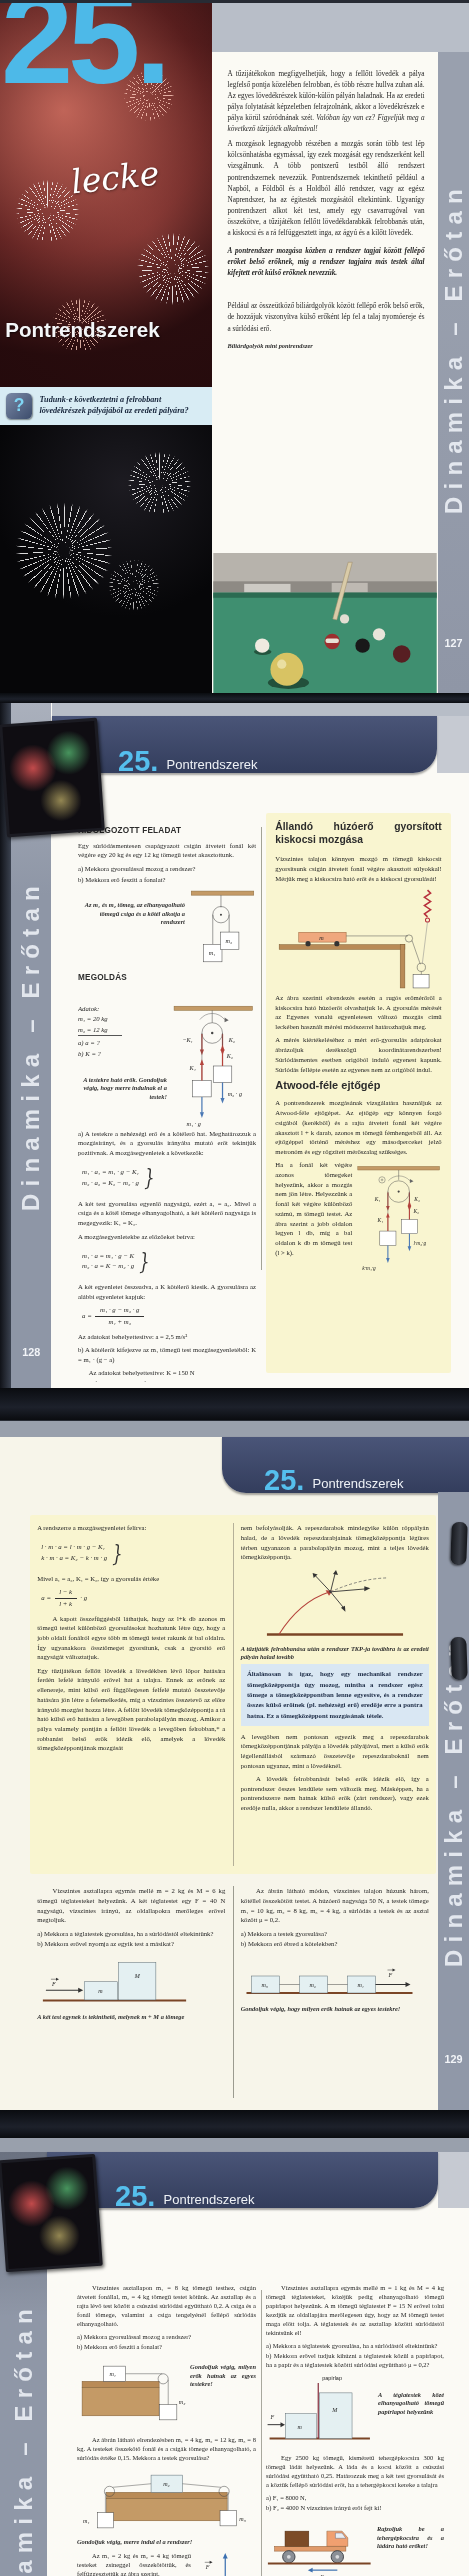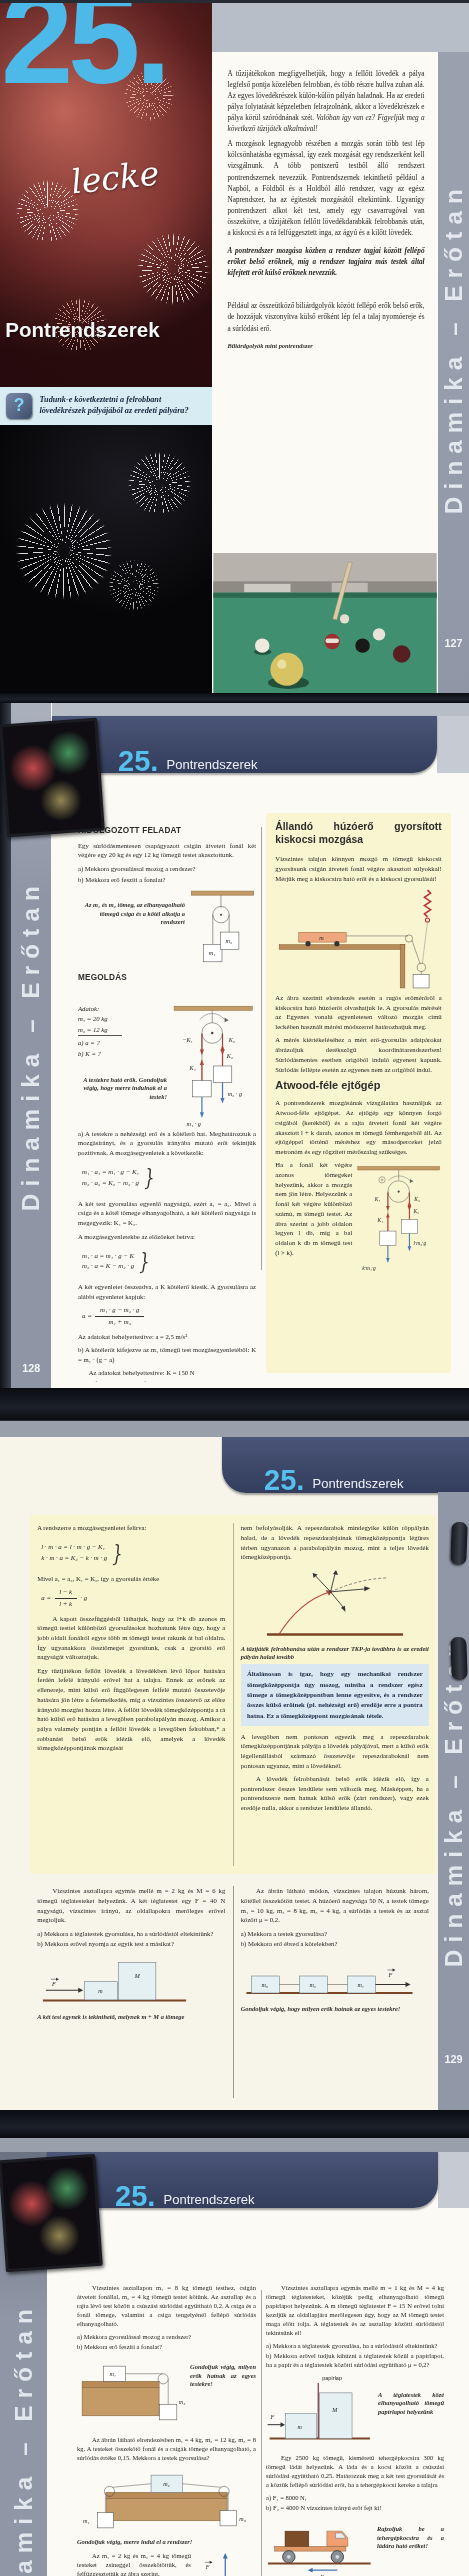--- a/index.html
+++ b/index.html
@@ -134,21 +134,21 @@
       <div class="pagenum" style="bottom:44px;">127</div>
     </div>
   </div>
 
   <div class="sep" style="top:693px;height:10.3px;"></div>
 
   <div class="page" style="top:703px;height:685px;background:#fbfaf5;">
     <div class="abs" style="left:0;top:0;width:11.3px;height:685px;background:linear-gradient(90deg,#101218,#3b4250);"></div>
     <div class="abs sidebar" style="left:11.3px;top:0;width:40px;height:685px;background:linear-gradient(180deg,#aab0bc,#8e96a6 28%);">
       <div class="vlabel">Dinamika – Erőtan</div>
-      <div class="pagenum" style="bottom:14px;">128</div>
+      <div class="pagenum" style="bottom:30px;">128</div>
     </div>
     <div class="abs" style="left:52px;top:0;width:418px;height:13.4px;background:#b7bdc7;"></div>
     <div class="abs" style="left:437px;top:13.4px;width:32px;height:57px;background:#c6cad2;"></div>
     <div class="abs hdr" style="left:52px;top:13.4px;width:385px;height:57px;border-radius:0 0 24px 0;">
       <div class="inner" style="padding-left:66px;">
         <span class="n">25.</span>
         <span class="t">Pontrendszerek</span>
       </div>
     </div>
     <div class="thumb" style="left:3.1px;top:17.5px;width:92px;height:107px;"></div>

